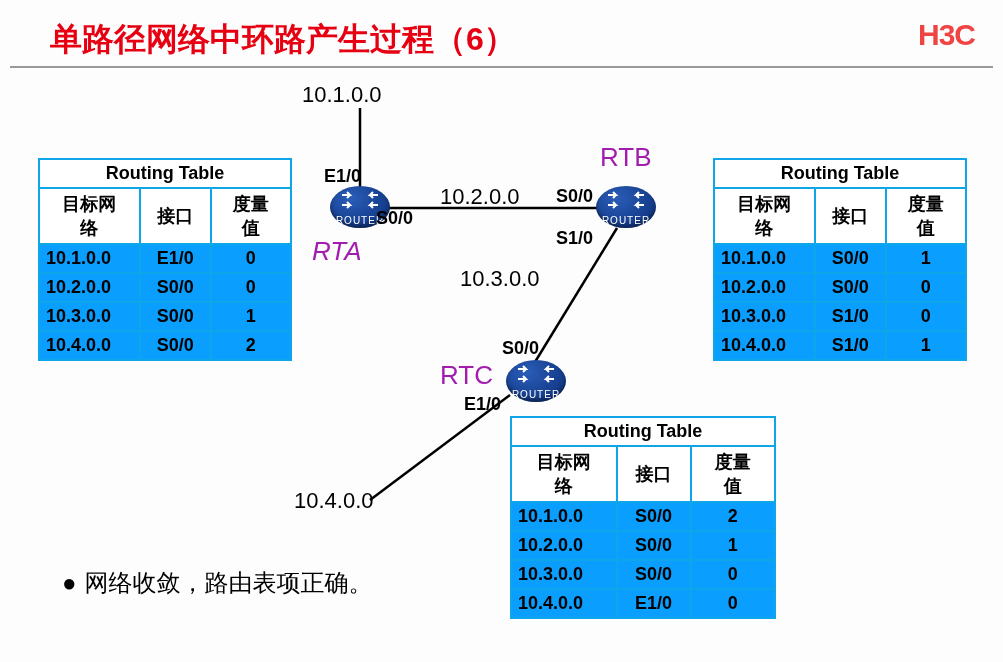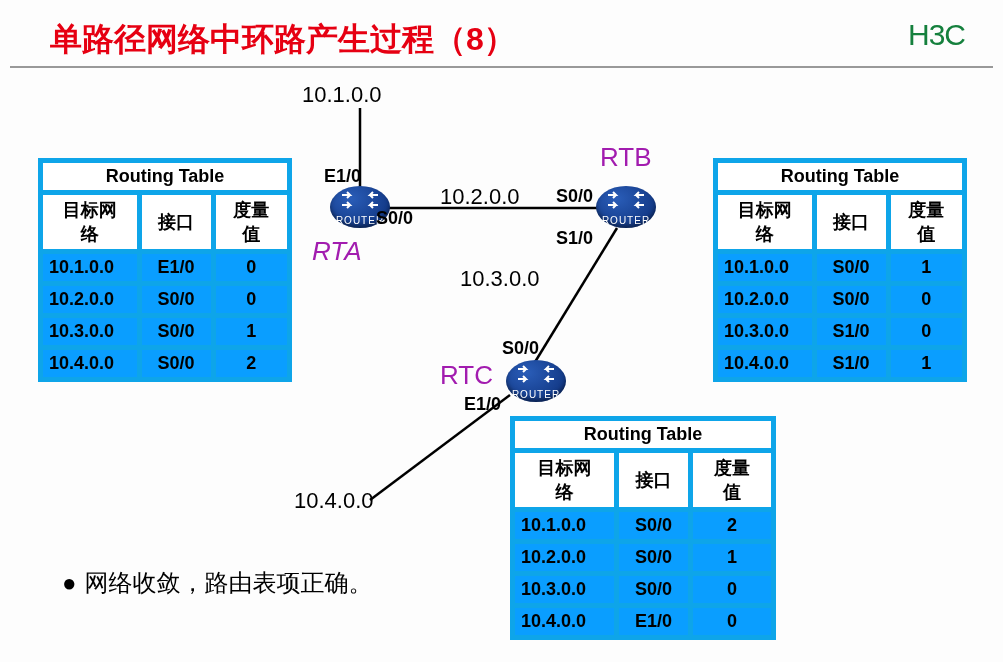--- a/index.html
+++ b/index.html
@@ -16,43 +16,43 @@
     position: absolute;
     top: 18px;
     left: 50px;
     color: #e60012;
     font-size: 32px;
     font-weight: bold;
   }
   .logo {
     position: absolute;
     top: 18px;
-    right: 38px;
-    color: #15803d;
+    right: 28px;
+    color: #ef4444;
     font-size: 30px;
-    font-weight: 400;
+    font-weight: 700;
     letter-spacing: -1px;
   }
   .hr {
     position: absolute;
     top: 66px;
     left: 10px;
     right: 10px;
     height: 2px;
     background: #999;
   }
 
   .routing-table {
     position: absolute;
     border-collapse: collapse;
     font-size: 18px;
     background: #fff;
   }
   .routing-table th, .routing-table td {
-    border: 5px solid #0ea5e9;
+    border: 2px solid #0ea5e9;
     padding: 3px 16px;
     text-align: center;
   }
   .routing-table .rt-title {
     font-weight: bold;
   }
   .routing-table thead th {
     background: #fff;
     font-weight: bold;
   }
@@ -114,21 +114,21 @@
     color:#fff;
     letter-spacing:1px;
   }
   .router svg { position:absolute; top:3px; left:10px; }
 
   svg.lines { position:absolute; top:0; left:0; }
 </style>
 </head>
 <body>
 
-<div class="title">单路径网络中环路产生过程（8）</div>
+<div class="title">单路径网络中环路产生过程（6）</div>
 <div class="logo"><span>H3C</span></div>
 <div class="hr"></div>
 
 <svg class="lines" width="1003" height="662">
   <line x1="360" y1="190" x2="360" y2="108" stroke="#000" stroke-width="2.5"></line>
   <line x1="388" y1="208" x2="600" y2="208" stroke="#000" stroke-width="2.5"></line>
   <line x1="617" y1="228" x2="535" y2="362" stroke="#000" stroke-width="2.5"></line>
   <line x1="510" y1="395" x2="370" y2="500" stroke="#000" stroke-width="2.5"></line>
 </svg>
 

